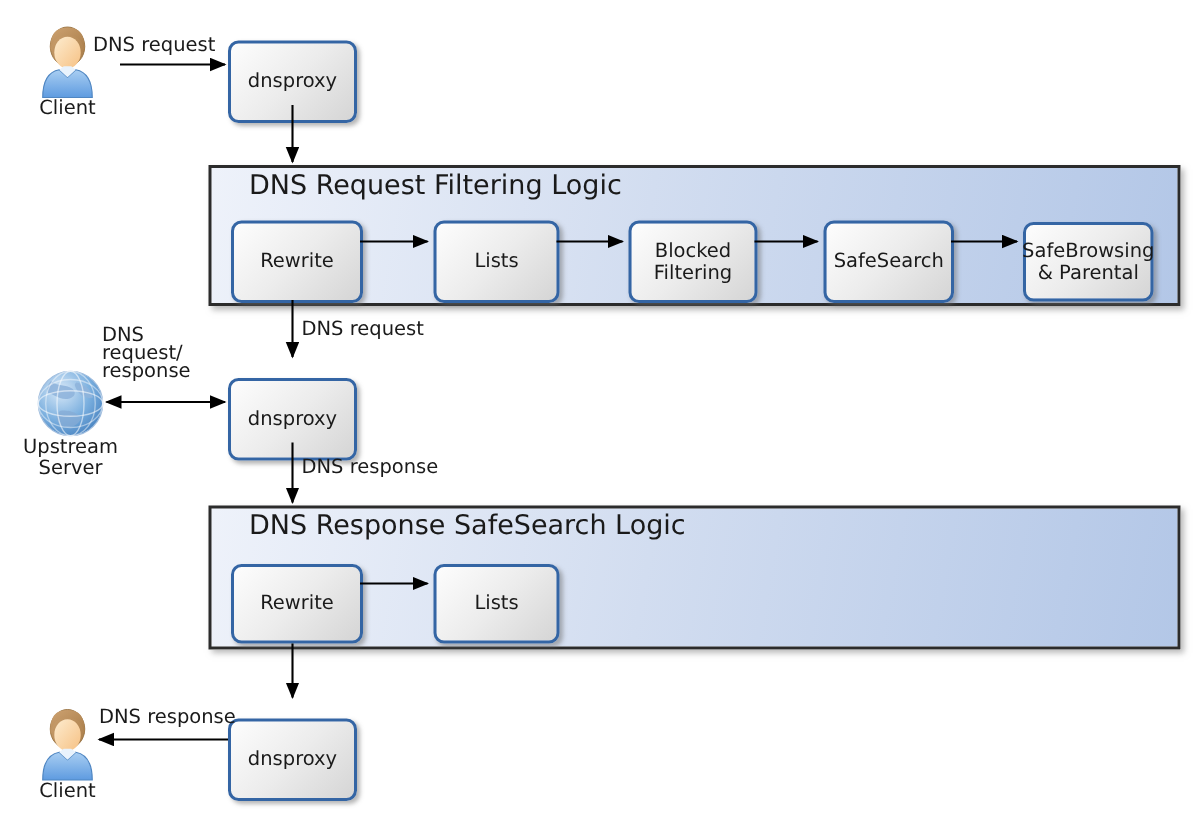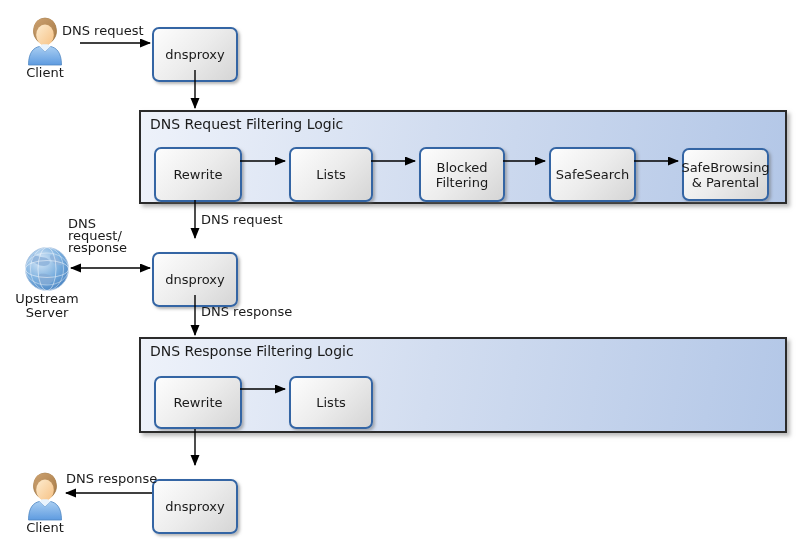--- a/index.html
+++ b/index.html
@@ -22,23 +22,23 @@
 
   .container-box {
     position: absolute;
     background: linear-gradient(100deg, #eef2fa 0%, #d2ddf0 45%, #b3c7e7 100%);
     border: 2px solid #2b2b2b;
     box-shadow: 2.5px 2.5px 4px rgba(130,130,130,0.55);
     z-index: 1;
   }
   .container-title {
     position: absolute;
-    left: 9px;
+    left: 25px;
     top: 4px;
-    font-size: 14px;
+    font-size: 18px;
     line-height: 16px;
     white-space: nowrap;
   }
   .node {
     position: absolute;
     background: linear-gradient(135deg, #fdfdfd 0%, #ececec 50%, #d5d5d5 100%);
     border: 2px solid #3465a4;
     border-radius: 7px;
     box-shadow: 2px 2px 3px rgba(110,110,110,0.5);
     display: flex;
@@ -172,21 +172,21 @@
       <ellipse cx="23" cy="23" rx="9" ry="21.5" fill="none" stroke="#ffffff" stroke-width="0.9" opacity="0.55"></ellipse>
       <ellipse cx="23" cy="23" rx="16.5" ry="21.5" fill="none" stroke="#ffffff" stroke-width="0.9" opacity="0.45"></ellipse>
       <ellipse cx="23" cy="23" rx="21.5" ry="8.5" fill="none" stroke="#ffffff" stroke-width="0.9" opacity="0.55"></ellipse>
       <ellipse cx="23" cy="23" rx="21.5" ry="16" fill="none" stroke="#ffffff" stroke-width="0.9" opacity="0.45"></ellipse>
     </svg>
     <div class="actor-label">Upstream
 Server</div>
   </div>
 
   <div class="container-box" style="left:139px; top:337px; width:644px; height:92px;">
-    <div class="container-title">DNS Response Filtering Logic</div>
+    <div class="container-title">DNS Response SafeSearch Logic</div>
     <div class="node" style="left:13px; top:25px; width:88px; height:53px;">
       <span>Rewrite</span>
     </div>
     <div class="node" style="left:148px; top:25px; width:84px; height:53px;">
       <span>Lists</span>
     </div>
   </div>
 
   <div class="node" style="left:152px; top:467px; width:86px; height:55px;">
     <span>dnsproxy</span>

